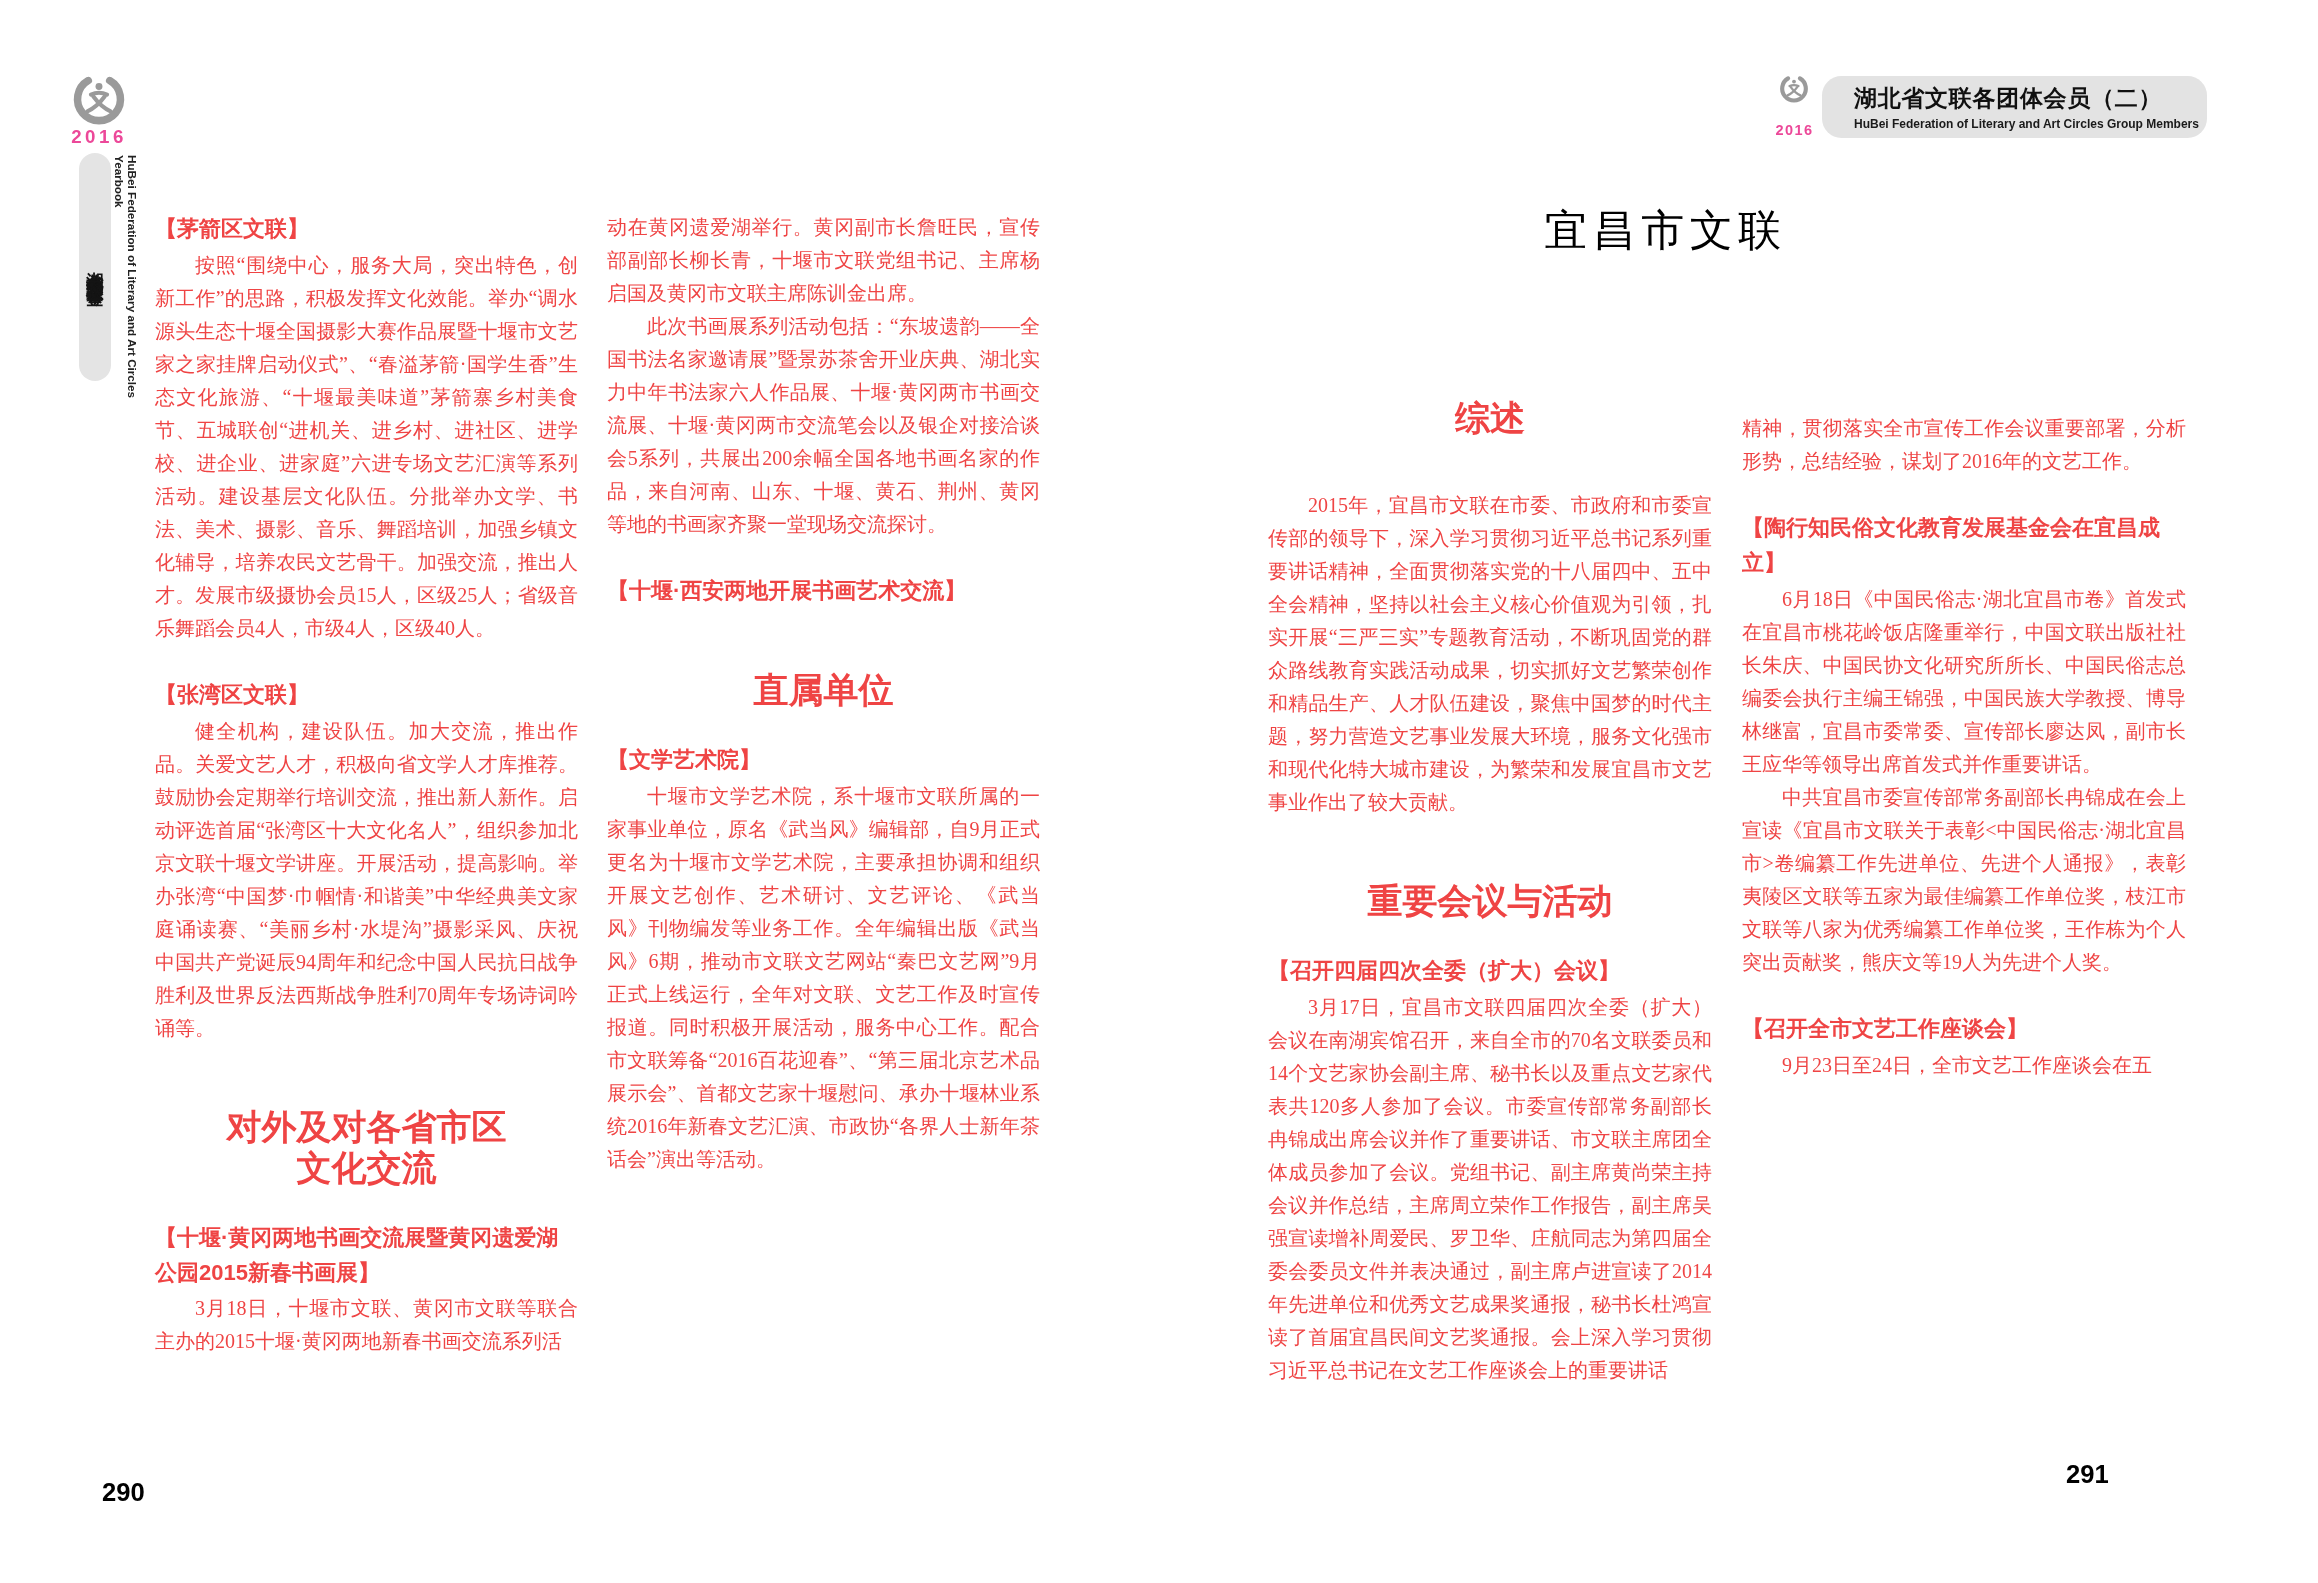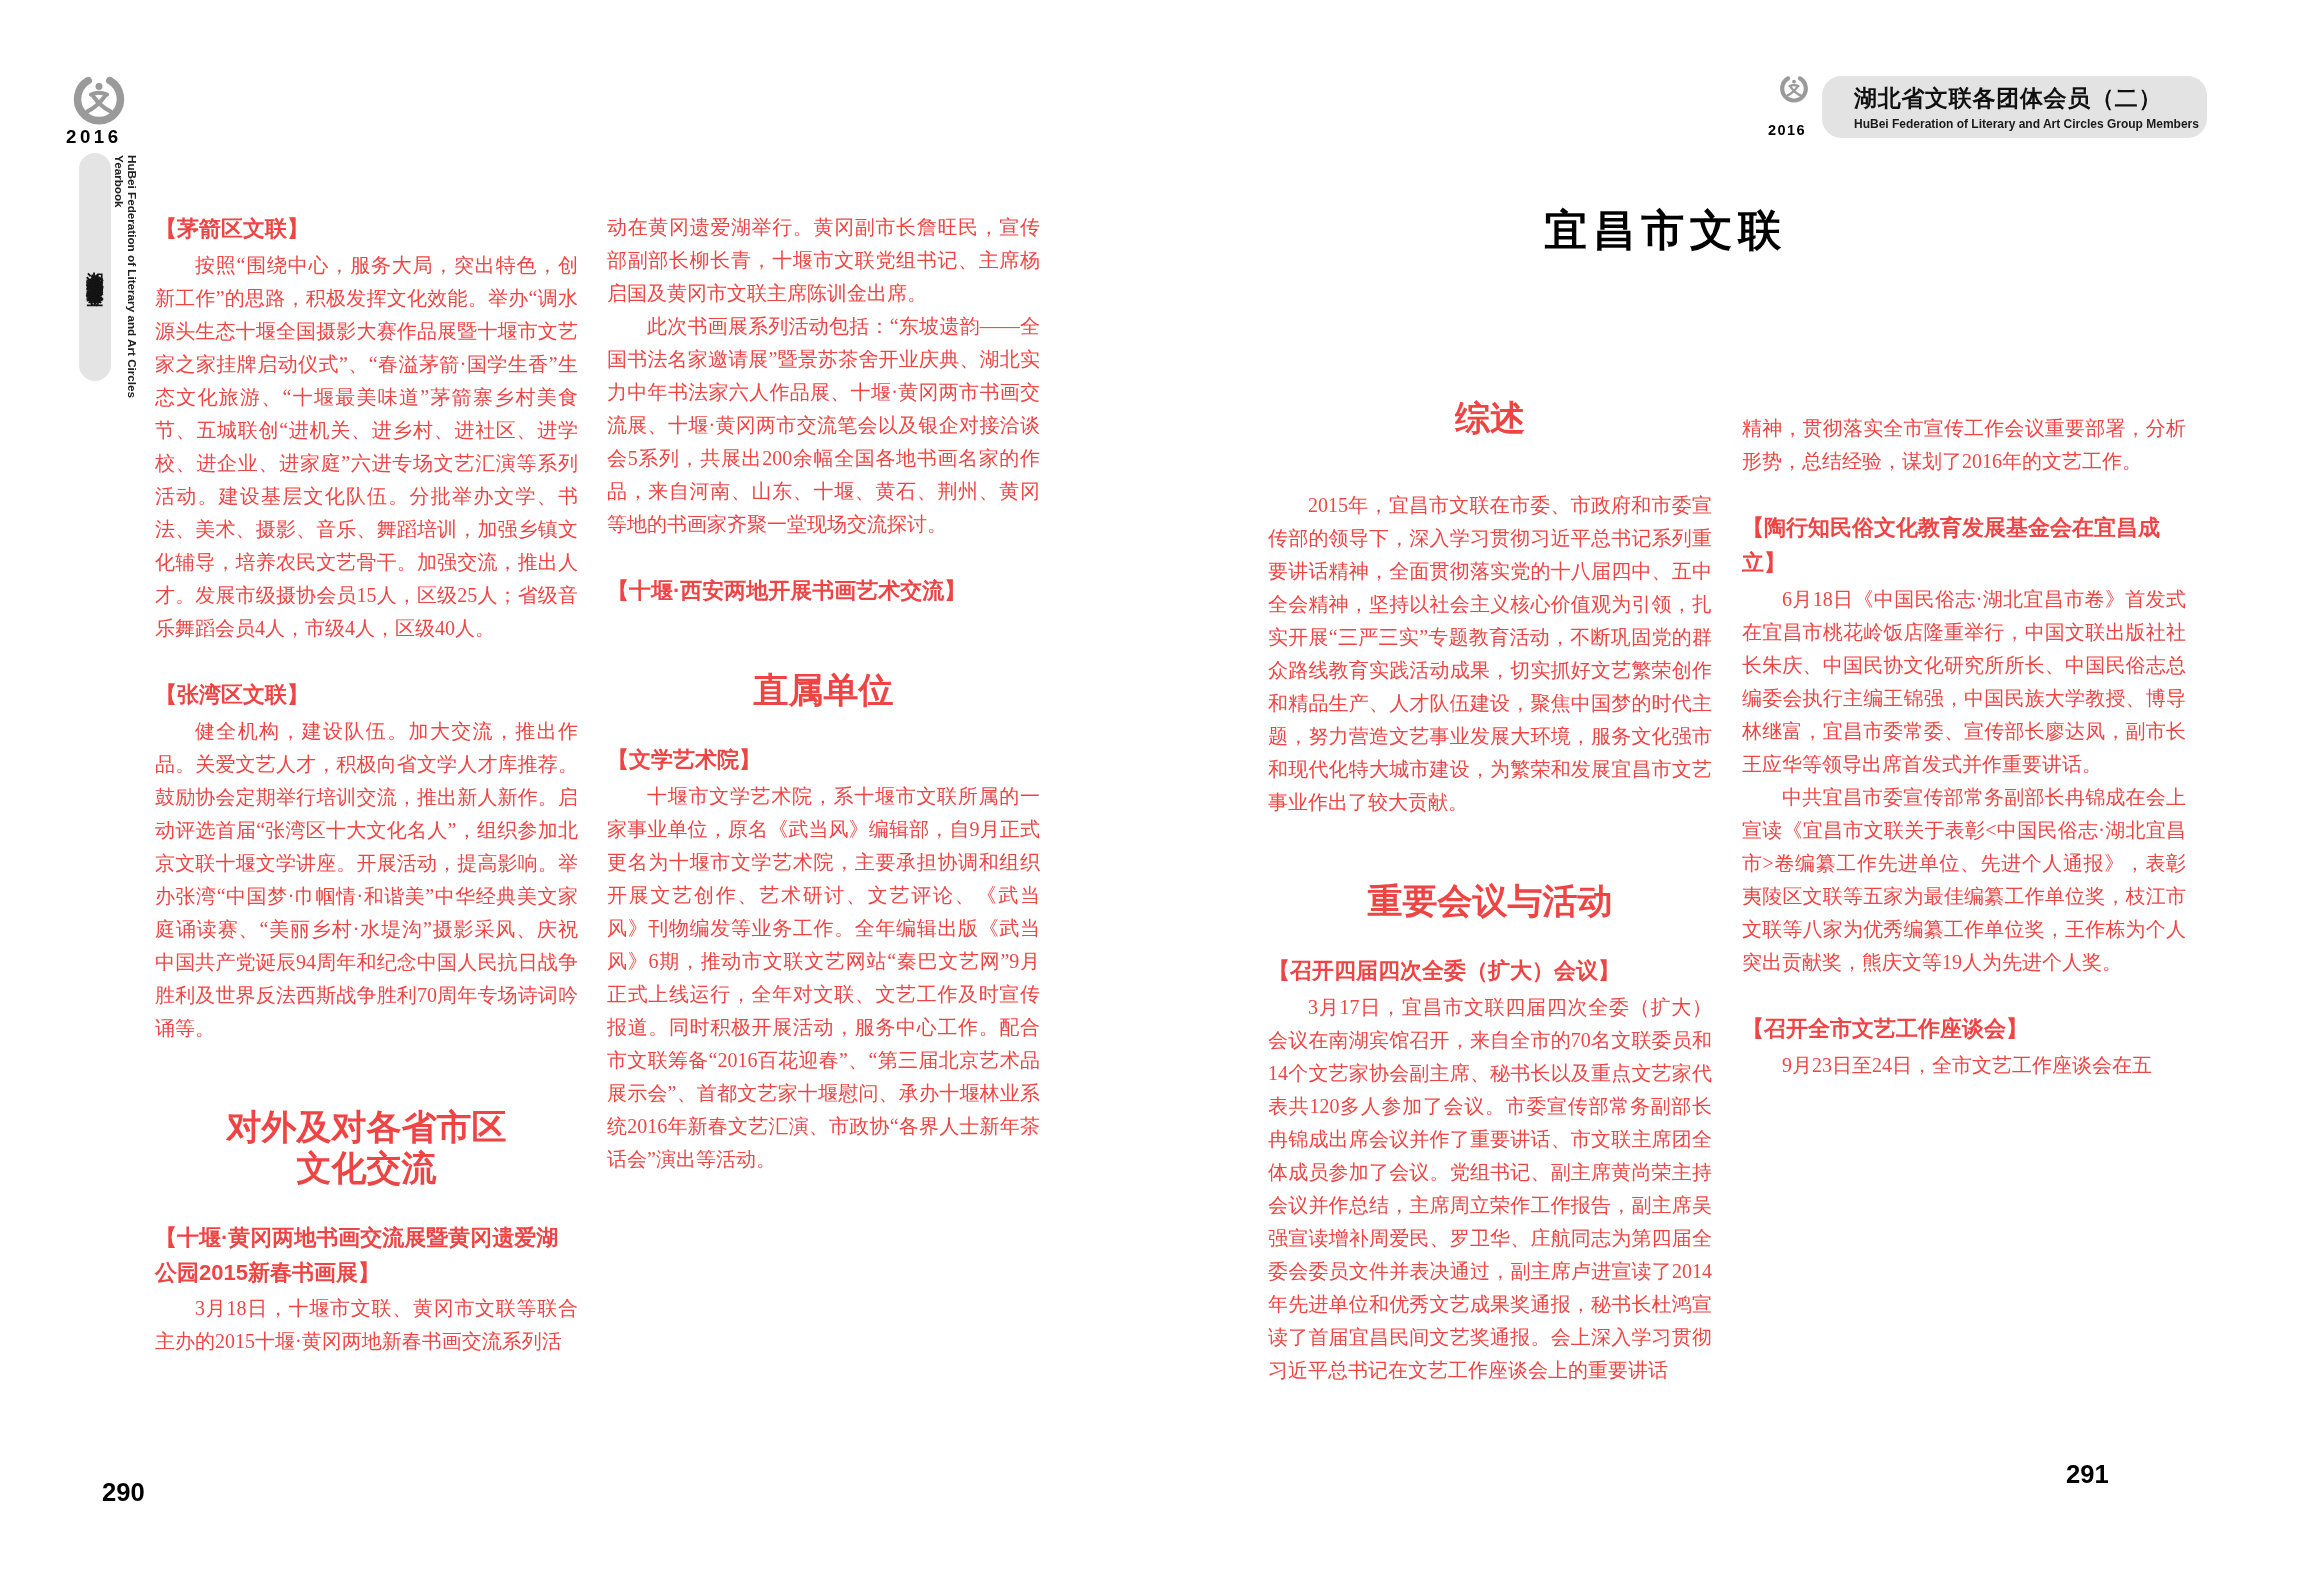--- a/index.html
+++ b/index.html
@@ -10,21 +10,21 @@
     overflow: hidden;
     font-family: "Liberation Serif", serif;
     color: #0d0d0d;
   }
   
   .emblem { position: absolute; }
   #emblem-left { left: 66px; top: 69px; width: 66px; height: 58px; }
   .logo-year {
     position: absolute;
     font-family: "Liberation Sans", sans-serif;
-    font-weight: bold; text-align: left; color: #000000;
+    font-weight: bold; text-align: center; color: #ec4899;
   }
   #year-left { left: 66px; top: 126px; width: 66px; font-size: 18.7px; letter-spacing: 3.5px; }
   .side-pill {
     position: absolute; left: 79px; top: 153px;
     width: 32px; height: 228px;
     background: #e4e4e4; border-radius: 16px;
     display: flex; align-items: center; justify-content: center;
   }
   .side-pill span {
     writing-mode: vertical-rl;
@@ -52,21 +52,21 @@
   }
   .hdr-en {
     font-family: "Liberation Sans", sans-serif;
     font-weight: bold; font-size: 12px; color: #1a1a1a;
   }
   
   .page-title {
     position: absolute; left: 1441px; top: 202px; width: 449px;
     text-align: center;
     font-family: "Liberation Serif", serif;
-    font-weight: bold; font-size: 43px; letter-spacing: 5.5px; color: #000;
+    font-weight: normal; font-size: 43px; letter-spacing: 5.5px; color: #000;
   }
   
   .col {
     position: absolute;
     font-size: 20px; line-height: 33px;
     text-align: justify; word-break: break-all;
     color: #ef4444;
   }
   #col-l1 { left: 155px;  top: 211px; width: 423px; }
   #col-l2 { left: 607px;  top: 211px; width: 433px; }

